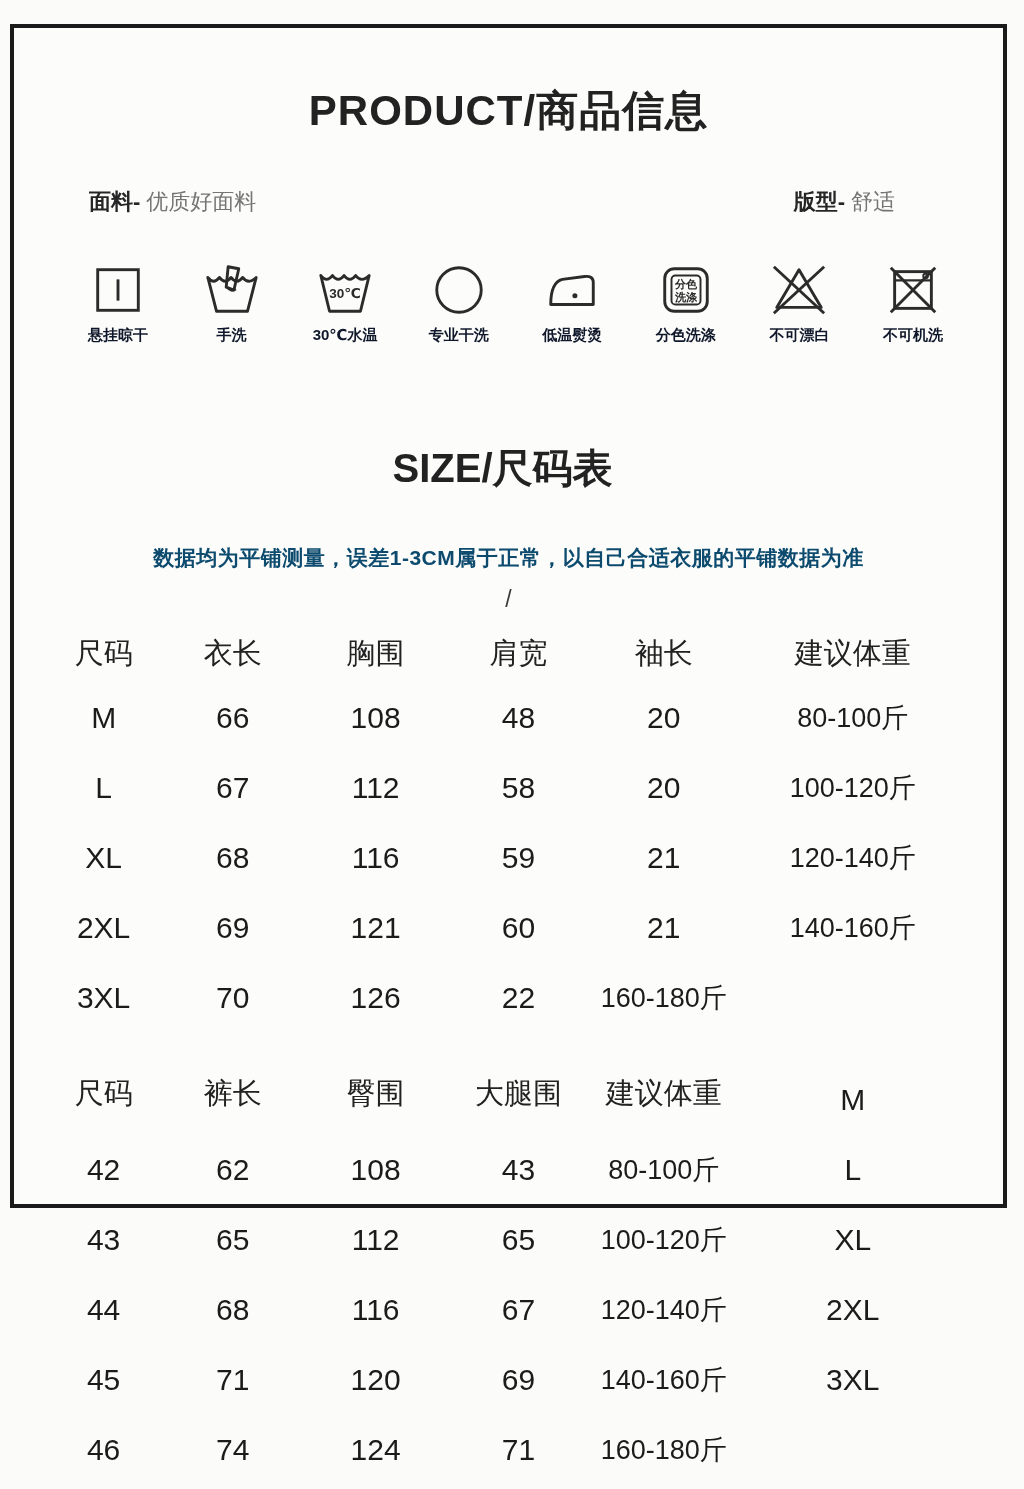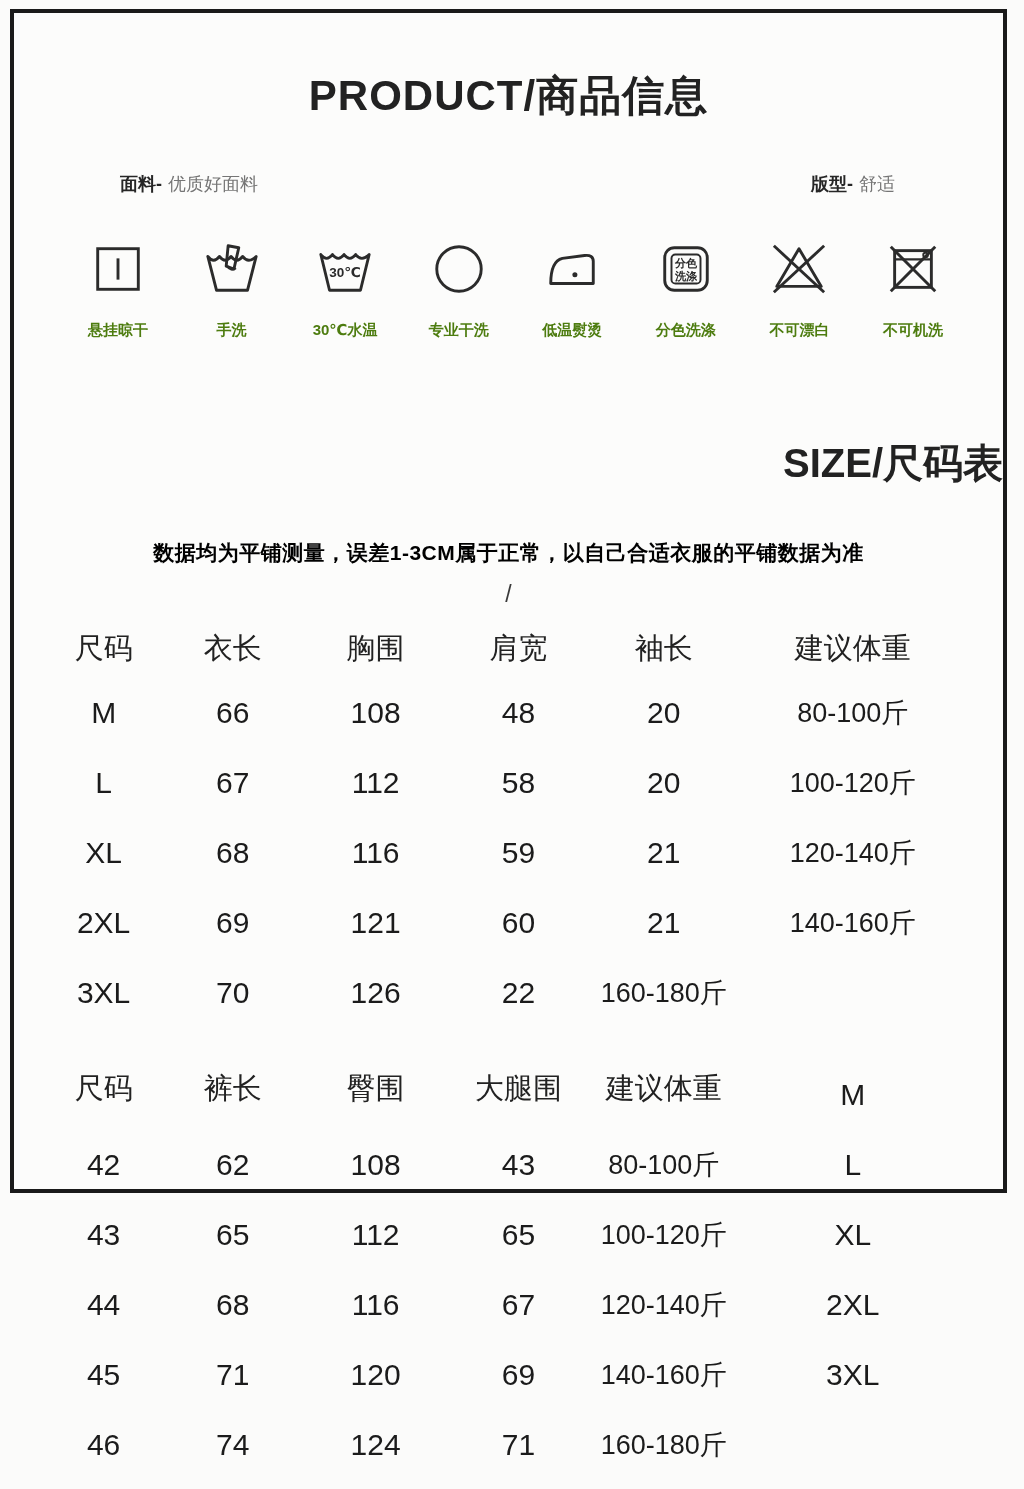--- a/index.html
+++ b/index.html
@@ -6,77 +6,77 @@
   body{
     width:1024px;height:1489px;
     background:#fbfbfa;
     font-family:"Liberation Sans","DejaVu Sans",sans-serif;
     color:#1c1c1c;
     position:relative;
     overflow:hidden;
   }
   .frame{
     position:absolute;
-    left:10px;top:9px;
+    left:10px;top:24px;
     width:997px;height:1184px;
     border:4px solid #1a1a1a;
     box-sizing:border-box;
     background:#fcfcfb;
   }
   .page-title{
     margin:55px 0 0 0;
     text-align:center;
     font-size:42px;
     font-weight:600;
     letter-spacing:1px;
     color:#222;
   }
   .meta-row{
     display:flex;
     justify-content:space-between;
     margin-top:48px;
-    padding:0 108px 0 106px;
-    font-size:18px;
+    padding:0 108px 0 75px;
+    font-size:22px;
     align-items:baseline;
   }
   .meta-label{font-weight:700;color:#262626;}
   .meta-value{font-weight:400;color:#757575;margin-left:6px;}
   .icons-row{
     display:flex;
     justify-content:space-between;
     margin-top:44px;
     padding:0 38px 0 52px;
   }
   .icon-cell{
     width:104px;
     display:flex;
     flex-direction:column;
     align-items:center;
   }
   .icon-cell svg{display:block;}
   .icon-label{
-    margin-top:23px;
+    margin-top:7px;
     font-size:15px;
     font-weight:700;
-    color:#4d7c0f;
+    color:#0f172a;
     white-space:nowrap;
   }
   .size-title{
-    margin:96px 0 0 0;
-    text-align:right;
+    margin:96px 12px 0 0;
+    text-align:center;
     font-size:40px;
     font-weight:600;
     color:#222;
   }
   .size-note{
     margin:48px 0 0 0;
     text-align:center;
     font-size:21px;
     font-weight:700;
-    color:#000000;
+    color:#0c4a6e;
     letter-spacing:.5px;
   }
   .slash-divider{
     margin-top:14px;
     text-align:center;
     font-size:23px;
     color:#3a3a3a;
   }
   .size-table{
     display:grid;

